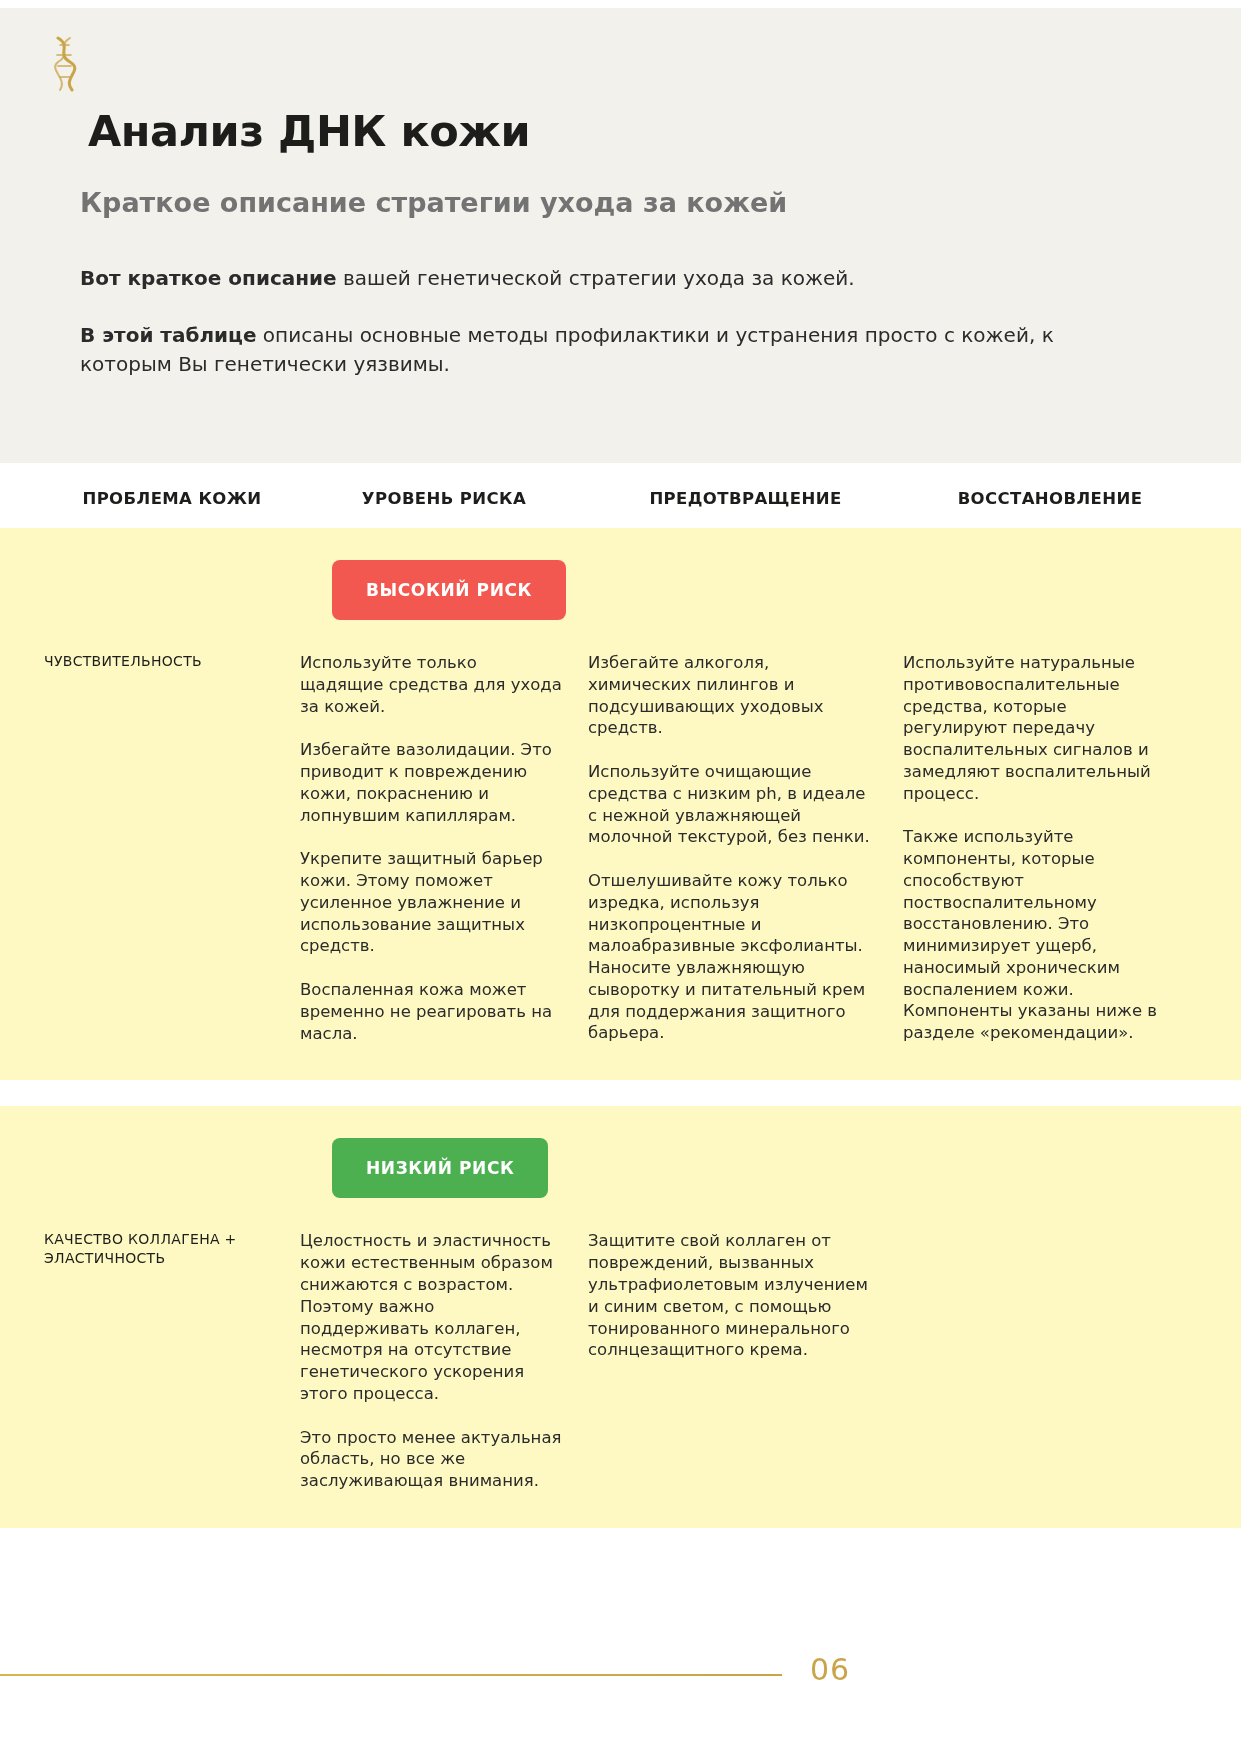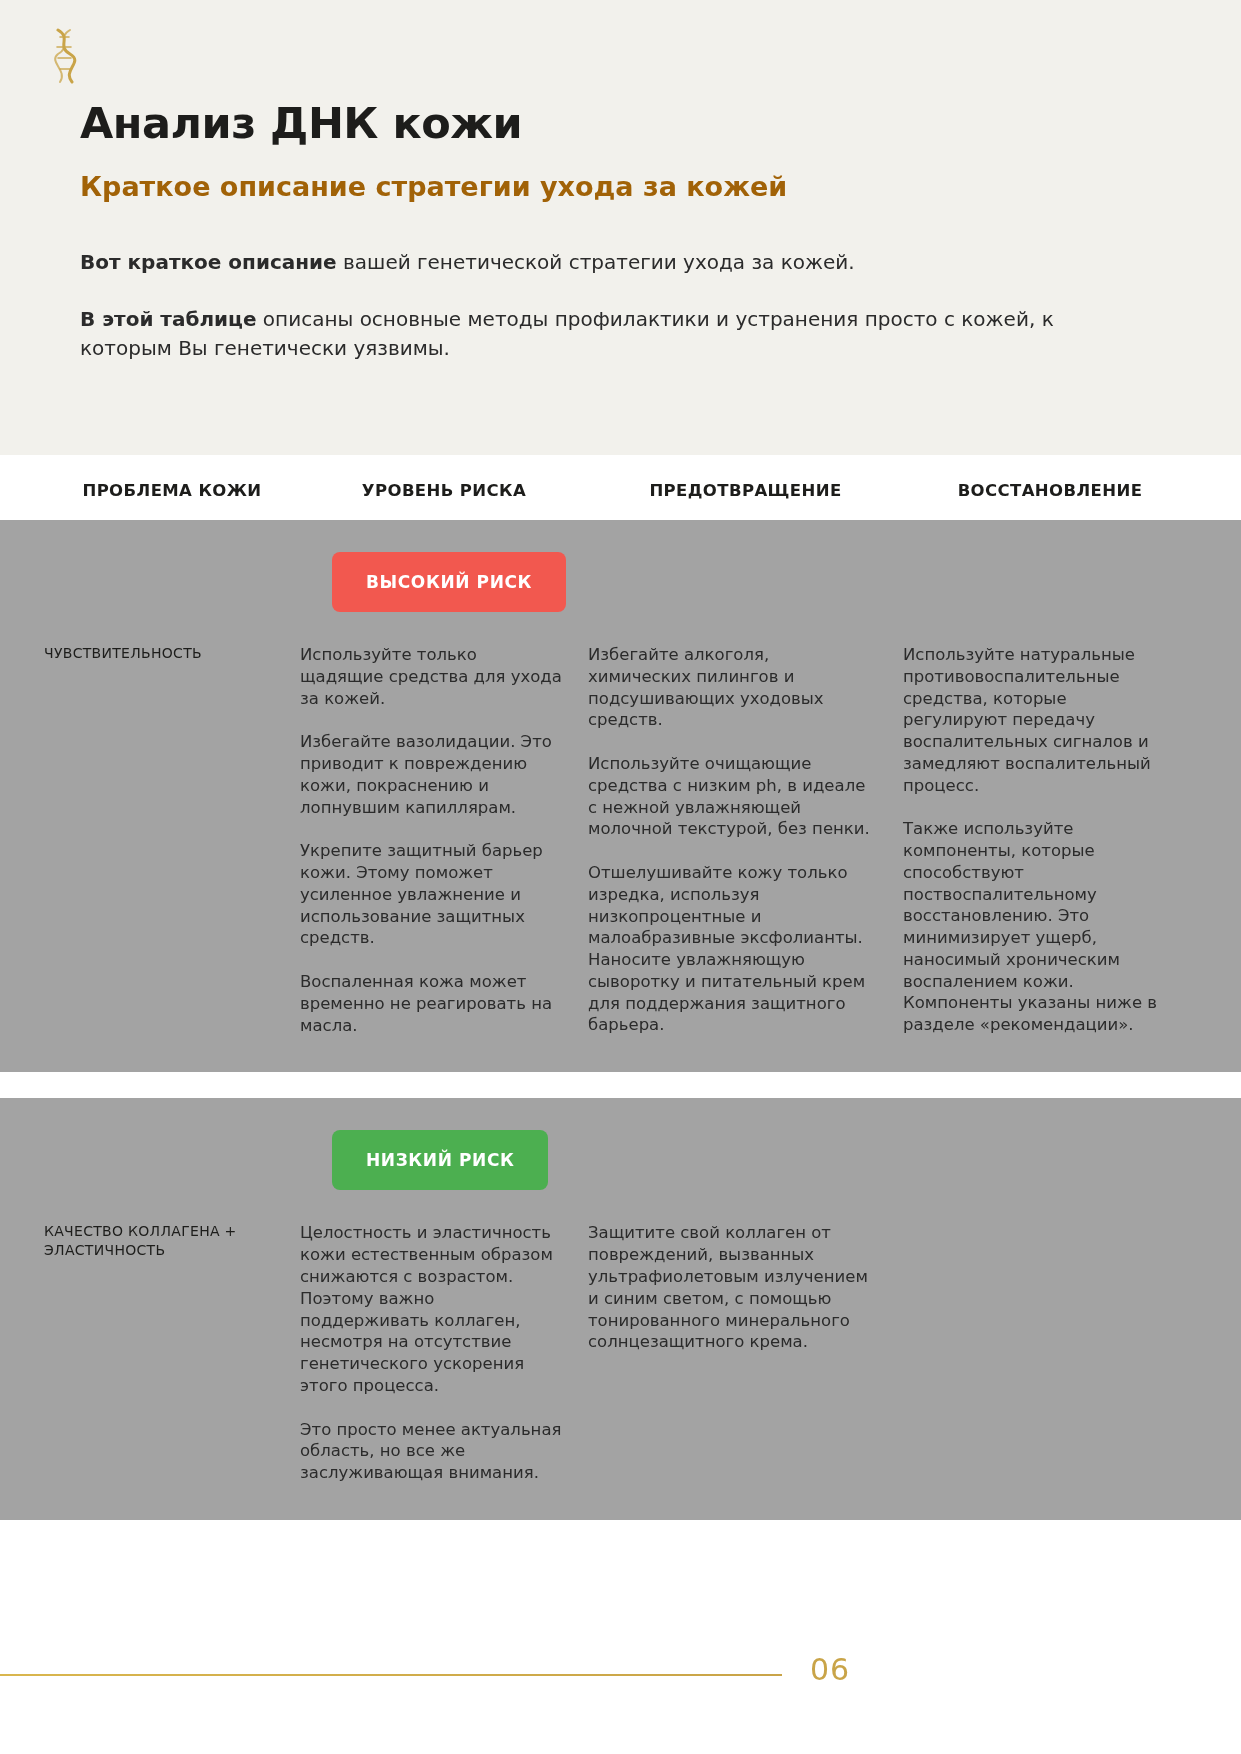--- a/index.html
+++ b/index.html
@@ -28,28 +28,28 @@
     left: 44px;
     top: 28px;
     width: 40px;
     height: 56px;
   }
   .page-title {
     font-size: 43px;
     font-weight: bold;
     color: #1d1d1b;
     letter-spacing: -0.5px;
-    margin: 0;
+    margin: 8px;
     padding: 100px 0 0 80px;
     line-height: 1.1;
   }
   .page-subtitle {
     font-size: 27px;
     font-weight: bold;
-    color: #a16207;
+    color: #737373;
     margin: 0;
     padding: 24px 0 0 80px;
     line-height: 1.2;
   }
   .intro {
     font-size: 20px;
     line-height: 1.45;
     color: #2b2b2b;
     margin: 0;
     padding: 44px 80px 0 80px;
@@ -78,21 +78,21 @@
   }
 
   
   .c1 { width: 300px; padding-left: 44px; box-sizing: border-box; }
   .c2 { width: 288px; box-sizing: border-box; }
   .c3 { width: 315px; box-sizing: border-box; }
   .c4 { width: 294px; box-sizing: border-box; }
 
   
   .risk-section {
-    background: #a3a3a3;
+    background: #fef9c3;
     padding: 32px 0 36px 0;
     position: relative;
   }
   .risk-section + .spacer {
     height: 26px;
     background: #ffffff;
   }
   .badge-row {
     padding-left: 332px;
   }

